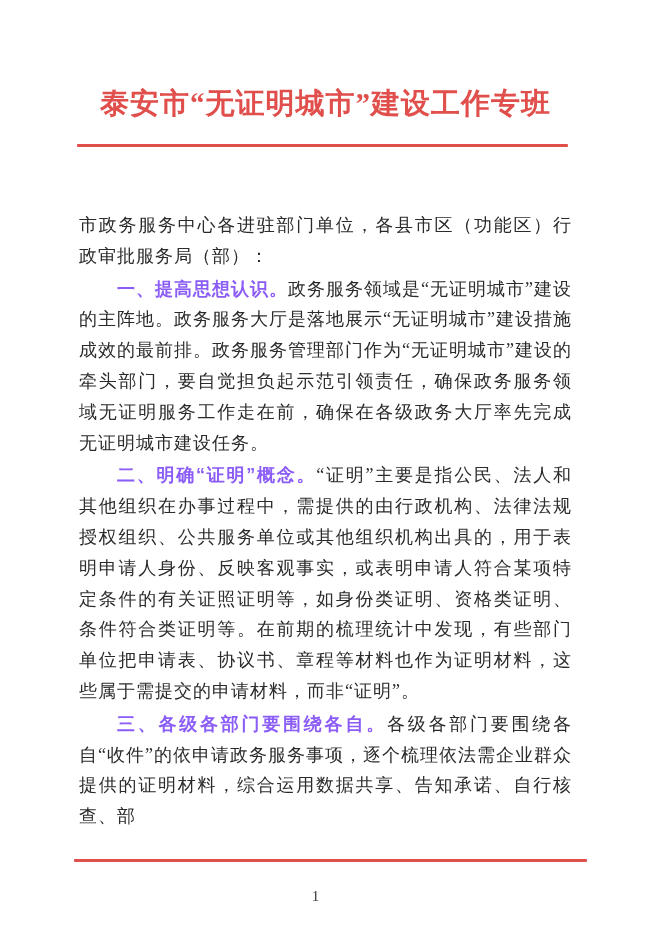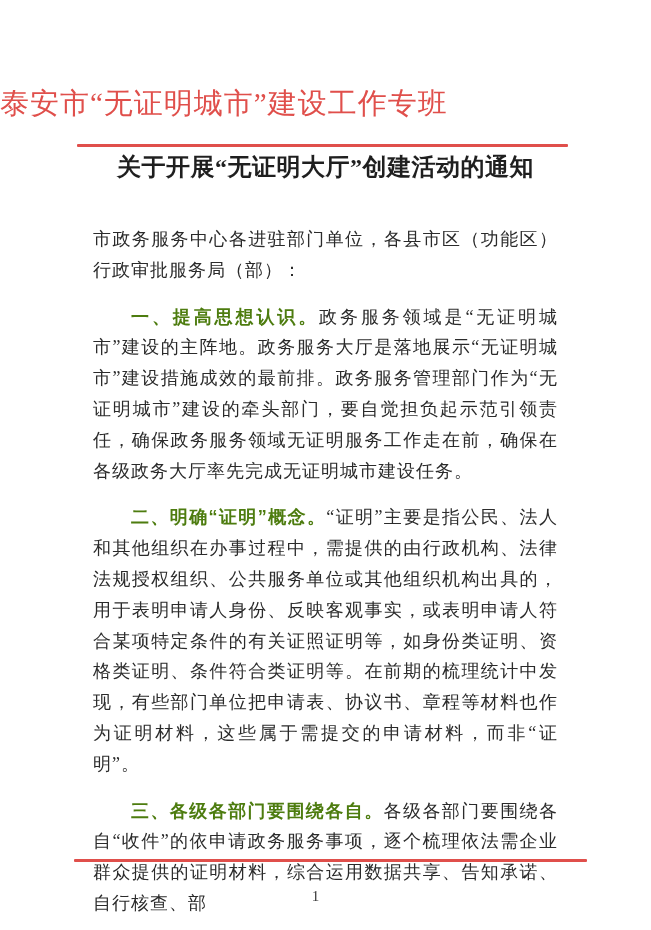--- a/index.html
+++ b/index.html
@@ -7,23 +7,23 @@
     position: relative;
     width: 651px;
     height: 930px;
     background: #ffffff;
     overflow: hidden;
     font-family: serif;
   }
   .letterhead {
     position: absolute;
     top: 84px; left: 0; right: 0;
-    text-align: left;
+    text-align: center;
     font-size: 29px;
-    font-weight: normal;
+    font-weight: bold;
     letter-spacing: 1px;
     color: var(--accent-red, #e04f4b);
     white-space: nowrap;
   }
   .rule {
     position: absolute;
     height: 3px;
     background: var(--accent-red, #e04f4b);
     border-radius: 1px;
   }
@@ -42,45 +42,44 @@
   .doc-body {
     position: absolute;
     top: 208px; left: 77px;
     width: 497px;
     color: #2b2b2b;
     font-size: 18px;
     letter-spacing: 1px;
     line-height: 30.8px;
     text-align: justify;
   }
-  .doc-body p { margin: 16px; }
+  .doc-body p { margin: 2px; }
   .doc-body p.indent { text-indent: 38px; }
   .doc-body b.lead {
     font-family: sans-serif;
     font-weight: 700;
-    color: #4d7c0f;
+    color: #8b5cf6;
   }
   .page-number {
     position: absolute;
     top: 888px; left: 0; right: 0;
     text-align: center;
     font-size: 15px;
     color: #3a3a3a;
     transform: translateX(-10px);
   }
 </style>
 </head>
 <body>
 
 <div class="page" style="--accent-red: #e04f4b;">
   <div class="letterhead">泰安市“无证明城市”建设工作专班</div>
 
   <div class="rule rule-top"></div>
 
-  <div class="doc-title">关于开展“无证明大厅”创建活动的通知</div>
 
   <div class="doc-body">
       <p>市政务服务中心各进驻部门单位，各县市区（功能区）行政审批服务局（部）：</p>
       <p class="indent"><b class="lead">一、提高思想认识。</b>政务服务领域是“无证明城市”建设的主阵地。政务服务大厅是落地展示“无证明城市”建设措施成效的最前排。政务服务管理部门作为“无证明城市”建设的牵头部门，要自觉担负起示范引领责任，确保政务服务领域无证明服务工作走在前，确保在各级政务大厅率先完成无证明城市建设任务。</p>
       <p class="indent"><b class="lead">二、明确“证明”概念。</b>“证明”主要是指公民、法人和其他组织在办事过程中，需提供的由行政机构、法律法规授权组织、公共服务单位或其他组织机构出具的，用于表明申请人身份、反映客观事实，或表明申请人符合某项特定条件的有关证照证明等，如身份类证明、资格类证明、条件符合类证明等。在前期的梳理统计中发现，有些部门单位把申请表、协议书、章程等材料也作为证明材料，这些属于需提交的申请材料，而非“证明”。</p>
       <p class="indent"><b class="lead">三、各级各部门要围绕各自。</b>各级各部门要围绕各自“收件”的依申请政务服务事项，逐个梳理依法需企业群众提供的证明材料，综合运用数据共享、告知承诺、自行核查、部</p>
     </div>
 
   <div class="rule rule-bottom"></div>
 

